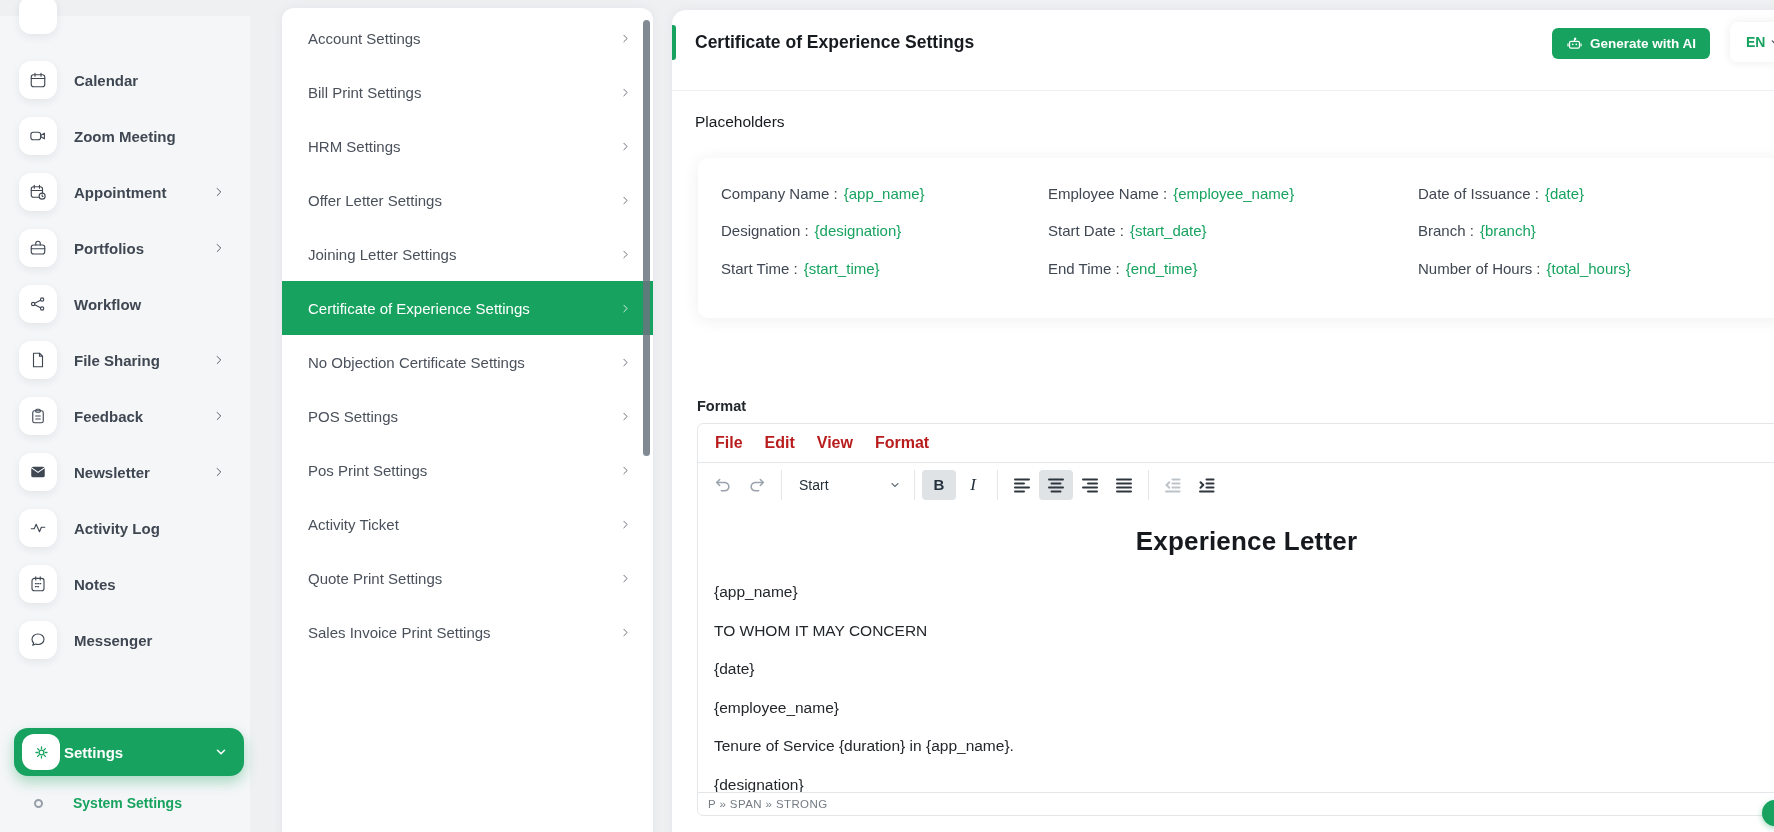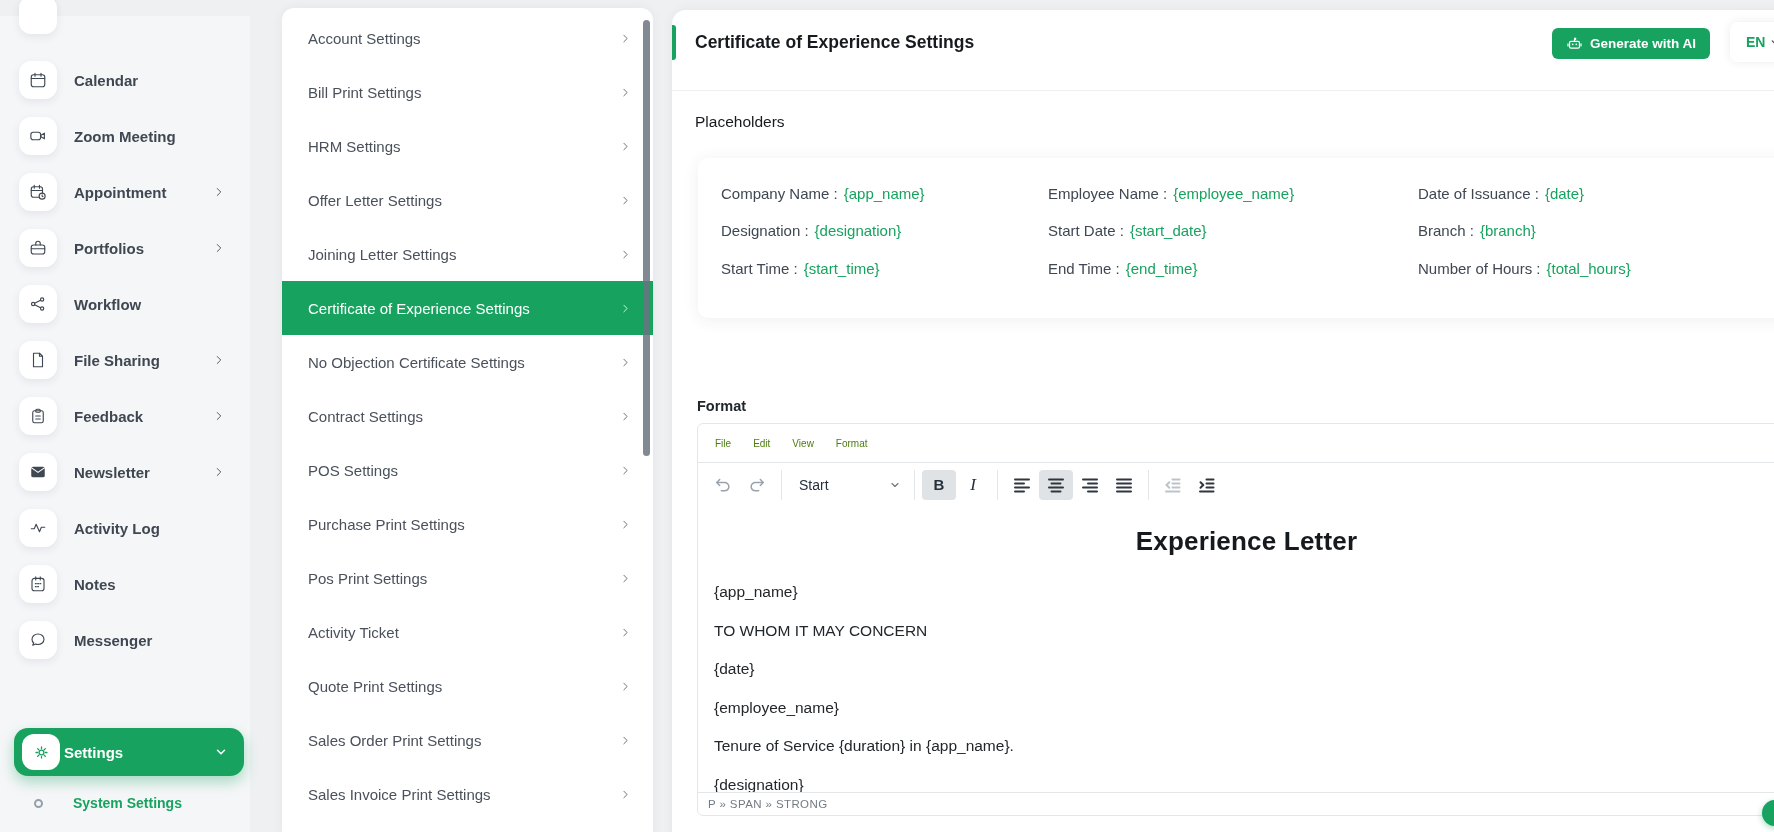--- a/index.html
+++ b/index.html
@@ -60,21 +60,21 @@
   .ph-row { position:absolute; height:22px; display:flex; align-items:center; white-space:nowrap; font-size:15px; }
   .ph-label { color:#3f4752; }
   .ph-token { color:var(--accent); margin-left:6px; }
   .ph-r0 { top:24px; } .ph-r1 { top:61px; } .ph-r2 { top:99px; }
 
   .format-label { position:absolute; left:25px; top:388px; font-size:14.5px; font-weight:700; color:#20262c; }
 
   
   .editor { position:absolute; left:25px; top:413px; right:-8px; height:393px; border:1px solid #e4e7ea; border-radius:6px; background:#fff; }
   .menubar { height:38px; display:flex; align-items:center; padding-left:6px; }
-  .menu-item { font-size:10px; color:#4d7c0f; padding:7px 11px; border-radius:4px; cursor:pointer; }
+  .menu-item { font-size:16px; color:#b91c1c; padding:7px 11px; border-radius:4px; cursor:pointer;font-weight:bold; }
   .toolbar { height:44px; border-top:1px solid #e4e7ea; display:flex; align-items:center; padding-left:8px; }
   .tb-sep { width:1px; height:30px; background:#e4e7ea; margin:0 7px; }
   .tb-btn { width:34px; height:30px; border:none; background:transparent; border-radius:4px;
             display:flex; align-items:center; justify-content:center; cursor:pointer; font-family:inherit; }
   .tb-btn.active { background:#dfe3e6; }
   .tb-bold-glyph { font-weight:800; font-size:15px; color:#24303b; }
   .tb-italic-glyph { font-family:"Liberation Serif","DejaVu Serif",serif; font-style:italic; font-size:17px; color:#24303b; }
   .style-select { display:flex; align-items:center; justify-content:space-between; width:118px; height:30px;
                   padding:0 6px 0 10px; border-radius:4px; cursor:pointer; }
   .style-select span { font-size:14px; color:#24303b; }
@@ -276,57 +276,39 @@
           <path d="M9 6l6 6-6 6"></path>
         </svg>
       </div>
     <div class="sp-item">
         <span>No Objection Certificate Settings</span>
         <svg class="ic" width="13" height="13" viewBox="0 0 24 24" stroke-width="2.6">
           <path d="M9 6l6 6-6 6"></path>
         </svg>
       </div>
     <div class="sp-item">
-        <span>Contract Settings</span>
-        <svg class="ic" width="13" height="13" viewBox="0 0 24 24" stroke-width="2.6">
-          <path d="M9 6l6 6-6 6"></path>
-        </svg>
-      </div>
-    <div class="sp-item">
         <span>POS Settings</span>
         <svg class="ic" width="13" height="13" viewBox="0 0 24 24" stroke-width="2.6">
           <path d="M9 6l6 6-6 6"></path>
         </svg>
       </div>
     <div class="sp-item">
-        <span>Purchase Print Settings</span>
-        <svg class="ic" width="13" height="13" viewBox="0 0 24 24" stroke-width="2.6">
-          <path d="M9 6l6 6-6 6"></path>
-        </svg>
-      </div>
-    <div class="sp-item">
         <span>Pos Print Settings</span>
         <svg class="ic" width="13" height="13" viewBox="0 0 24 24" stroke-width="2.6">
           <path d="M9 6l6 6-6 6"></path>
         </svg>
       </div>
     <div class="sp-item">
         <span>Activity Ticket</span>
         <svg class="ic" width="13" height="13" viewBox="0 0 24 24" stroke-width="2.6">
           <path d="M9 6l6 6-6 6"></path>
         </svg>
       </div>
     <div class="sp-item">
         <span>Quote Print Settings</span>
-        <svg class="ic" width="13" height="13" viewBox="0 0 24 24" stroke-width="2.6">
-          <path d="M9 6l6 6-6 6"></path>
-        </svg>
-      </div>
-    <div class="sp-item">
-        <span>Sales Order Print Settings</span>
         <svg class="ic" width="13" height="13" viewBox="0 0 24 24" stroke-width="2.6">
           <path d="M9 6l6 6-6 6"></path>
         </svg>
       </div>
     <div class="sp-item">
         <span>Sales Invoice Print Settings</span>
         <svg class="ic" width="13" height="13" viewBox="0 0 24 24" stroke-width="2.6">
           <path d="M9 6l6 6-6 6"></path>
         </svg>
       </div>

